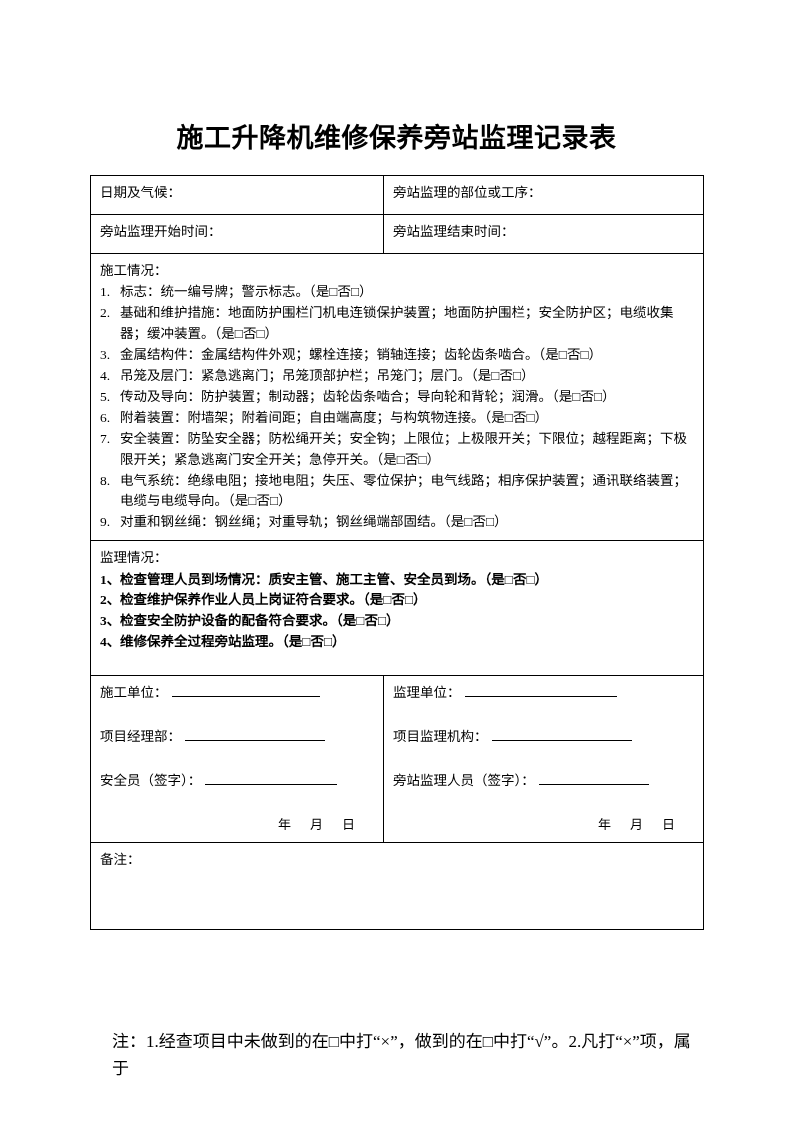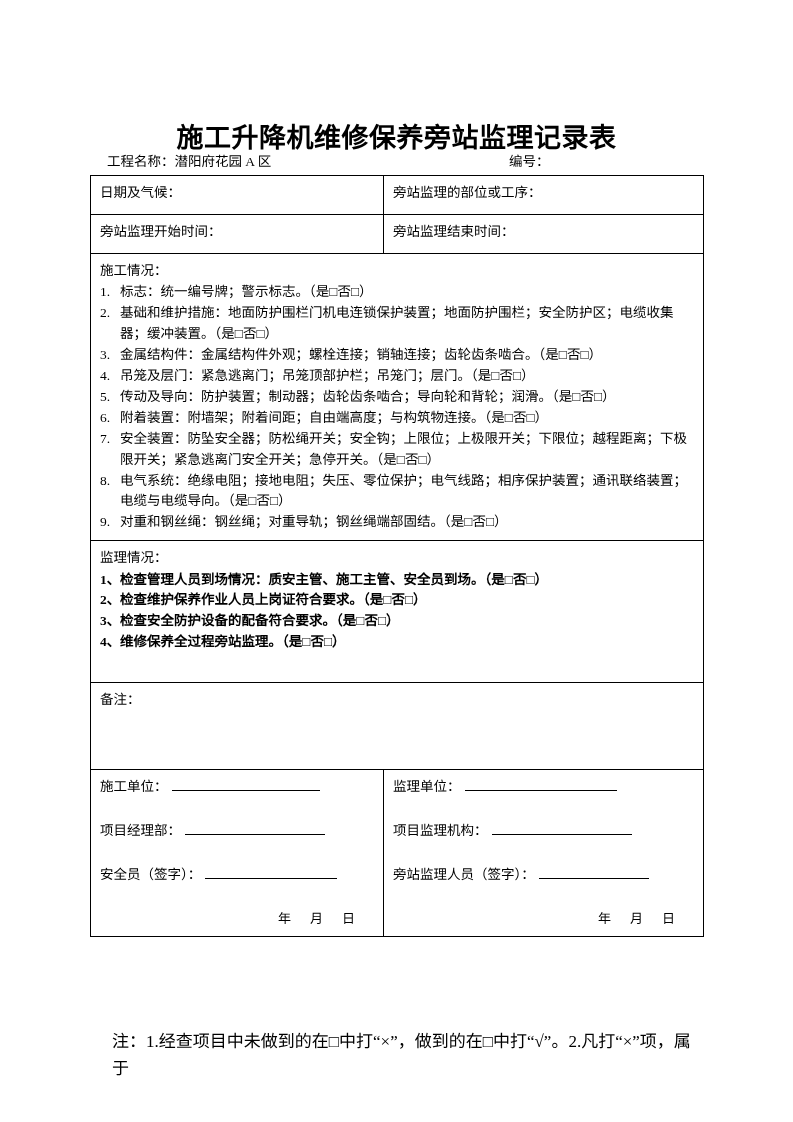--- a/index.html
+++ b/index.html
@@ -170,24 +170,20 @@
     margin-top: 41px;
   }
 </style>
 </head>
 <body>
 
 <div class="page">
 
   <h1 class="doc-title">施工升降机维修保养旁站监理记录表</h1>
 
-  <div class="subhead">
-    <div class="proj"><span>工程名称：</span><span>潜阳府花园 A 区</span></div>
-    <div class="num">编号：</div>
-  </div>
 
   <table class="form-table">
     <colgroup>
       <col class="col-left">
       <col class="col-right">
     </colgroup>
     <tbody>
 
       <tr>
         <td class="row-label">日期及气候：</td>
@@ -210,52 +206,52 @@
             <li><span class="idx">5.</span><span>传动及导向：防护装置；制动器；齿轮齿条啮合；导向轮和背轮；润滑。（是□否□）</span></li>
             <li><span class="idx">6.</span><span>附着装置：附墙架；附着间距；自由端高度；与构筑物连接。（是□否□）</span></li>
             <li><span class="idx">7.</span><span>安全装置：防坠安全器；防松绳开关；安全钩；上限位；上极限开关；下限位；越程距离；下极限开关；紧急逃离门安全开关；急停开关。（是□否□）</span></li>
             <li><span class="idx">8.</span><span>电气系统：绝缘电阻；接地电阻；失压、零位保护；电气线路；相序保护装置；通讯联络装置；电缆与电缆导向。（是□否□）</span></li>
             <li><span class="idx">9.</span><span>对重和钢丝绳：钢丝绳；对重导轨；钢丝绳端部固结。（是□否□）</span></li>
           </ol>
         </td>
       </tr>
 
       <tr>
-        <td colspan="2" style="padding-bottom:29px;">
+        <td colspan="2" style="padding-bottom:22px;">
           <p class="sec-title">监理情况：</p>
           <ol class="items bold">
             <li><span class="idx">1、</span><span>检查管理人员到场情况：质安主管、施工主管、安全员到场。（是□否□）</span></li>
             <li><span class="idx">2、</span><span>检查维护保养作业人员上岗证符合要求。（是□否□）</span></li>
             <li><span class="idx">3、</span><span>检查安全防护设备的配备符合要求。（是□否□）</span></li>
             <li><span class="idx">4、</span><span>维修保养全过程旁站监理。（是□否□）</span></li>
           </ol>
         </td>
       </tr>
 
 
 
       <tr>
-        <td colspan="2" class="blank-lg">备注：</td>
-      </tr>
-
-      <tr>
         <td class="sig-cell">
           <div class="sig-line"><span>施工单位：</span><span class="rule rule-w1"></span></div>
           <div class="sig-line"><span>项目经理部：</span><span class="rule rule-w2"></span></div>
           <div class="sig-line"><span>安全员（签字）：</span><span class="rule rule-w3"></span></div>
           <div class="date-row"><span>年</span><span>月</span><span>日</span></div>
         </td>
         <td class="sig-cell">
           <div class="sig-line"><span>监理单位：</span><span class="rule rule-w4"></span></div>
           <div class="sig-line"><span>项目监理机构：</span><span class="rule rule-w5"></span></div>
           <div class="sig-line"><span>旁站监理人员（签字）：</span><span class="rule rule-w6"></span></div>
           <div class="date-row"><span>年</span><span>月</span><span>日</span></div>
         </td>
       </tr>
 
+      <tr>
+        <td colspan="2" class="blank-lg">备注：</td>
+      </tr>
+
     </tbody>
   </table>
 
   <div class="footnote">
     <span>注：1.经查项目中未做到的在□中打“×”，做到的在□中打“√”。2.凡打“×”项，属于</span>
     <span class="ln2">发现的问题，应记录在“发现问题”栏中 ；并在“处理情况”栏中写清处理结果。</span>
   </div>
 
 </div>
 

